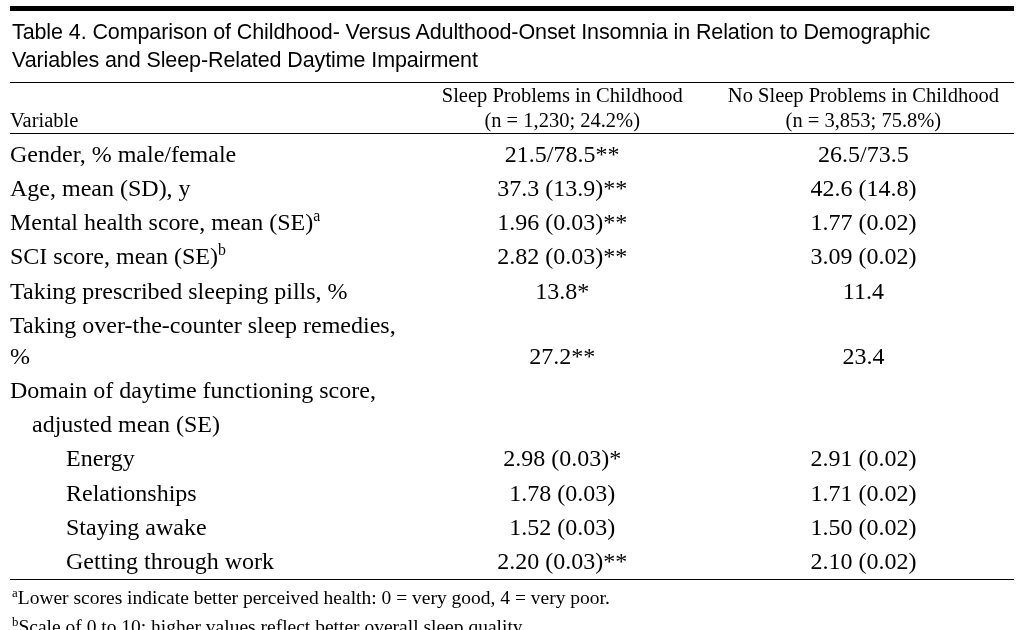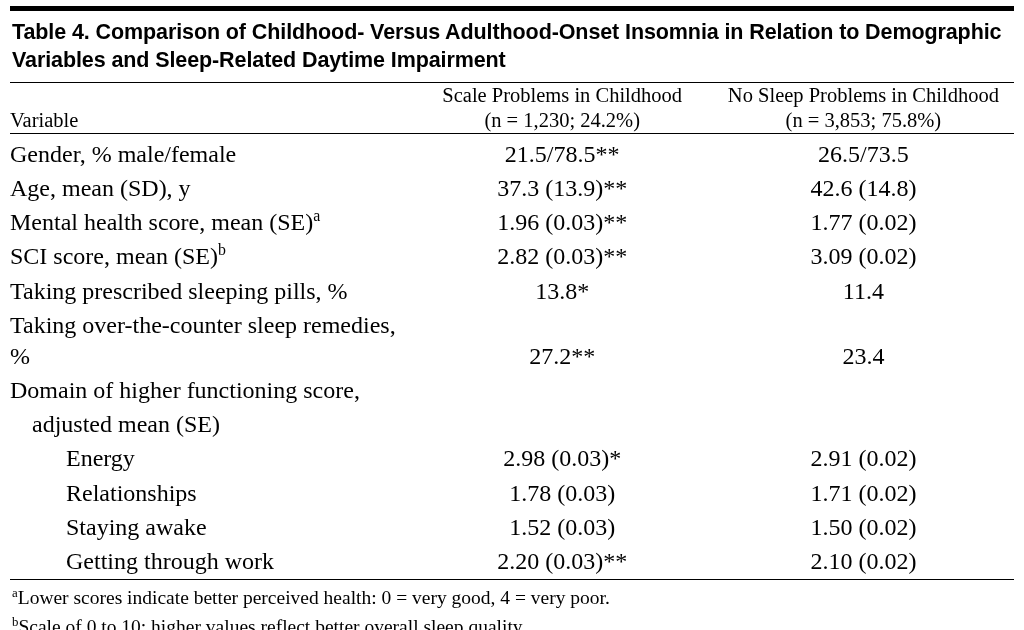--- a/index.html
+++ b/index.html
@@ -23,21 +23,21 @@
   }
   .rule-top {
     border-top: 5px solid #000;
     margin: 6px 0 0 0;
   }
   .rule-thin {
     border-top: 1.5px solid #000;
   }
   .title {
     font-family: "Liberation Sans", sans-serif;
-    font-weight: bold;
+    font-weight: normal;
     font-size: 21.5px;
     line-height: 1.32;
     padding: 7px 2px 7px 2px;
     letter-spacing: -0.1px;
   }
   table.main {
     width: 100%;
     border-collapse: collapse;
     font-size: 21px;
   }
@@ -94,21 +94,21 @@
   <div class="rule-top"></div>
 
   <div class="title">Table 4. Comparison of Childhood- Versus Adulthood-Onset Insomnia in Relation to Demographic Variables and Sleep-Related Daytime Impairment</div>
 
   <div class="rule-thin"></div>
 
   <table class="main">
     <thead>
       <tr class="hdr-row">
         <td class="col-var"></td>
-        <td class="col-c1">Scale Problems in Childhood</td>
+        <td class="col-c1">Sleep Problems in Childhood</td>
         <td class="col-c2">No Sleep Problems in Childhood</td>
       </tr>
       <tr class="hdr-row hdr-line2">
         <td class="col-var var-label-cell">Variable</td>
         <td class="col-c1">(n = 1,230; 24.2%)</td>
         <td class="col-c2">(n = 3,853; 75.8%)</td>
       </tr>
     </thead>
   </table>
 
@@ -140,21 +140,21 @@
           <td class="col-var"><span>Taking prescribed sleeping pills, %</span></td>
           <td class="col-c1">13.8*</td>
           <td class="col-c2">11.4</td>
         </tr>
         <tr>
           <td class="col-var"><span>Taking over-the-counter sleep remedies, %</span></td>
           <td class="col-c1">27.2**</td>
           <td class="col-c2">23.4</td>
         </tr>
         <tr>
-          <td class="col-var"><span>Domain of higher functioning score,</span></td>
+          <td class="col-var"><span>Domain of daytime functioning score,</span></td>
           <td class="col-c1"></td>
           <td class="col-c2"></td>
         </tr>
         <tr>
           <td class="col-var">
             <span class="indent1">adjusted mean (SE)</span>
           </td>
           <td class="col-c1"></td>
           <td class="col-c2"></td>
         </tr>

